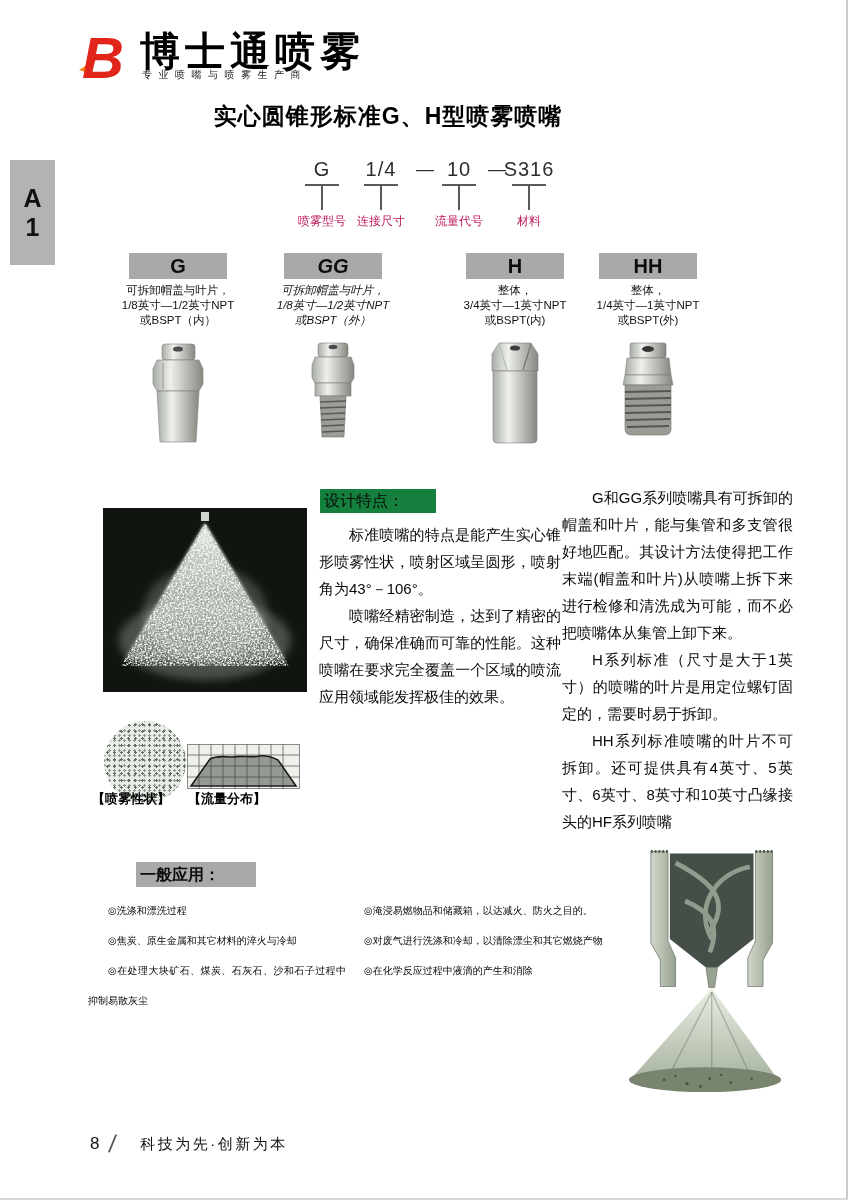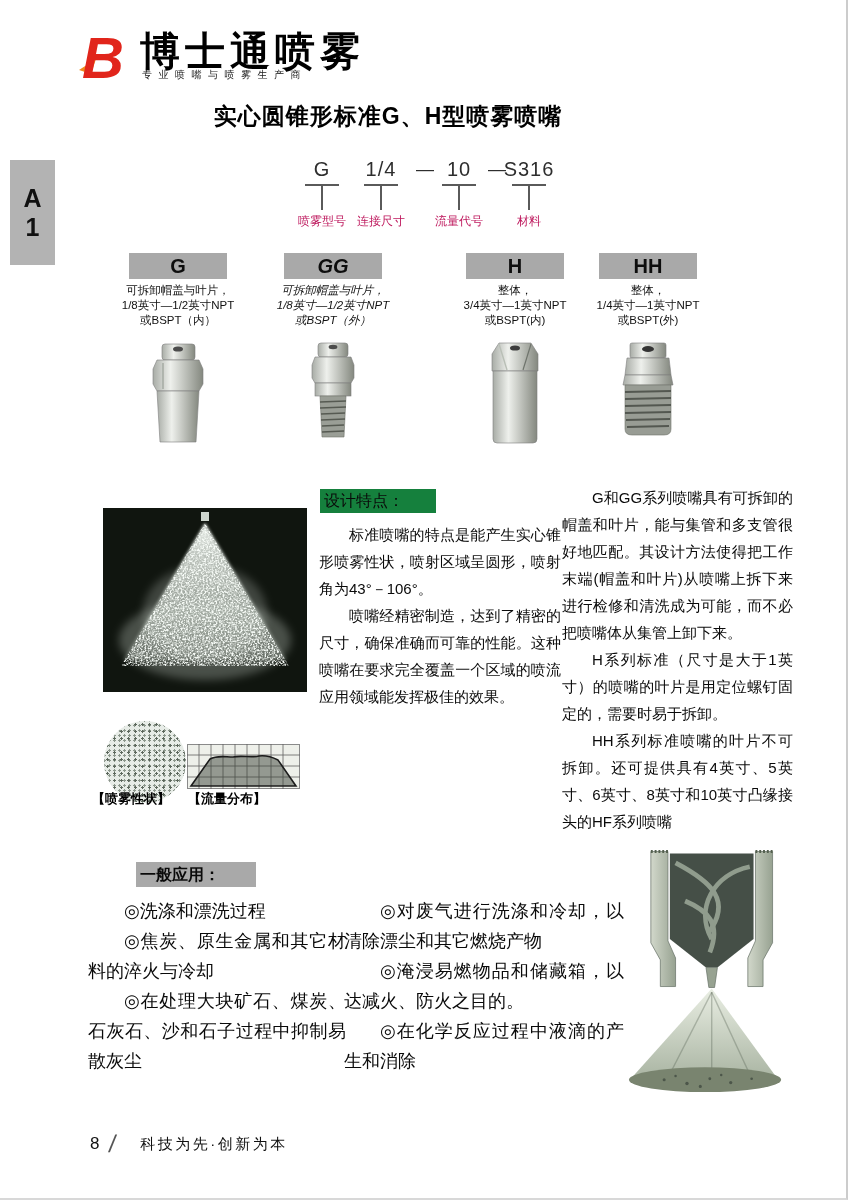--- a/index.html
+++ b/index.html
@@ -48,21 +48,21 @@
   .feat-head { position:absolute; left:320px; top:489px; width:116px; height:24px; background:#15803d;
     font-size:16px; font-weight:normal; line-height:24px; padding-left:4px; color:#0a0a0a; }
   .col-mid { position:absolute; left:319px; top:521px; width:242px; }
   .col-right { position:absolute; left:562px; top:484px; width:231px; }
   .body-text p { font-size:15px; line-height:27px; text-indent:2em; text-align:justify; color:#0a0a0a; }
   
   .apps-head { position:absolute; left:88px; top:862px; width:120px; height:25px; background:#a9a9a9;
     font-size:16px; font-weight:bold; line-height:25px; padding-left:4px; color:#0a0a0a;margin-left:48px; }
   .apps-left  { position:absolute; left:88px;  top:896px; width:258px; }
   .apps-right { position:absolute; left:344px; top:896px; width:280px; }
-  .apps-left p, .apps-right p { font-size:18px; line-height:30px; text-indent:2em; text-align:justify; color:#0a0a0a; }
+  .apps-left p, .apps-right p { font-size:10px; line-height:30px; text-indent:2em; text-align:justify; color:#0a0a0a; }
   
   .cutaway { position:absolute; left:612px; top:842px; }
   
   .footer { position:absolute; left:90px; top:1130px; display:flex; align-items:center; gap:10px; }
   .footer .num { font-size:17px; color:#111; }
   .footer .divider { font-size:24px; color:#555; font-weight:300; transform:skewX(-8deg); }
   .footer .slogan { font-size:15px; letter-spacing:2.5px; color:#111; margin-left:14px; }
 </style>
 </head>
 <body>
@@ -279,22 +279,22 @@
     <p>HH系列标准喷嘴的叶片不可拆卸。还可提供具有4英寸、5英寸、6英寸、8英寸和10英寸凸缘接头的HF系列喷嘴</p>
   </div>
 
   <div class="apps-head">一般应用：</div>
   <div class="apps-left">
     <p>◎洗涤和漂洗过程</p>
     <p>◎焦炭、原生金属和其它材料的淬火与冷却</p>
     <p>◎在处理大块矿石、煤炭、石灰石、沙和石子过程中抑制易散灰尘</p>
   </div>
   <div class="apps-right">
+    <p>◎淹浸易燃物品和储藏箱，以达减火、防火之目的。</p>
     <p>◎对废气进行洗涤和冷却，以清除漂尘和其它燃烧产物</p>
-    <p>◎淹浸易燃物品和储藏箱，以达减火、防火之目的。</p>
     <p>◎在化学反应过程中液滴的产生和消除</p>
   </div>
 
   <svg class="cutaway" width="188" height="252" viewBox="0 0 188 265">
     <defs>
       <linearGradient id="coneG" x1="0" y1="0" x2="0" y2="1">
         <stop offset="0" stop-color="#e9eee3"></stop>
           <stop offset="1" stop-color="#a9b4a2"></stop>
       </linearGradient>
       <linearGradient id="bodyG" x1="0" y1="0" x2="1" y2="0">

